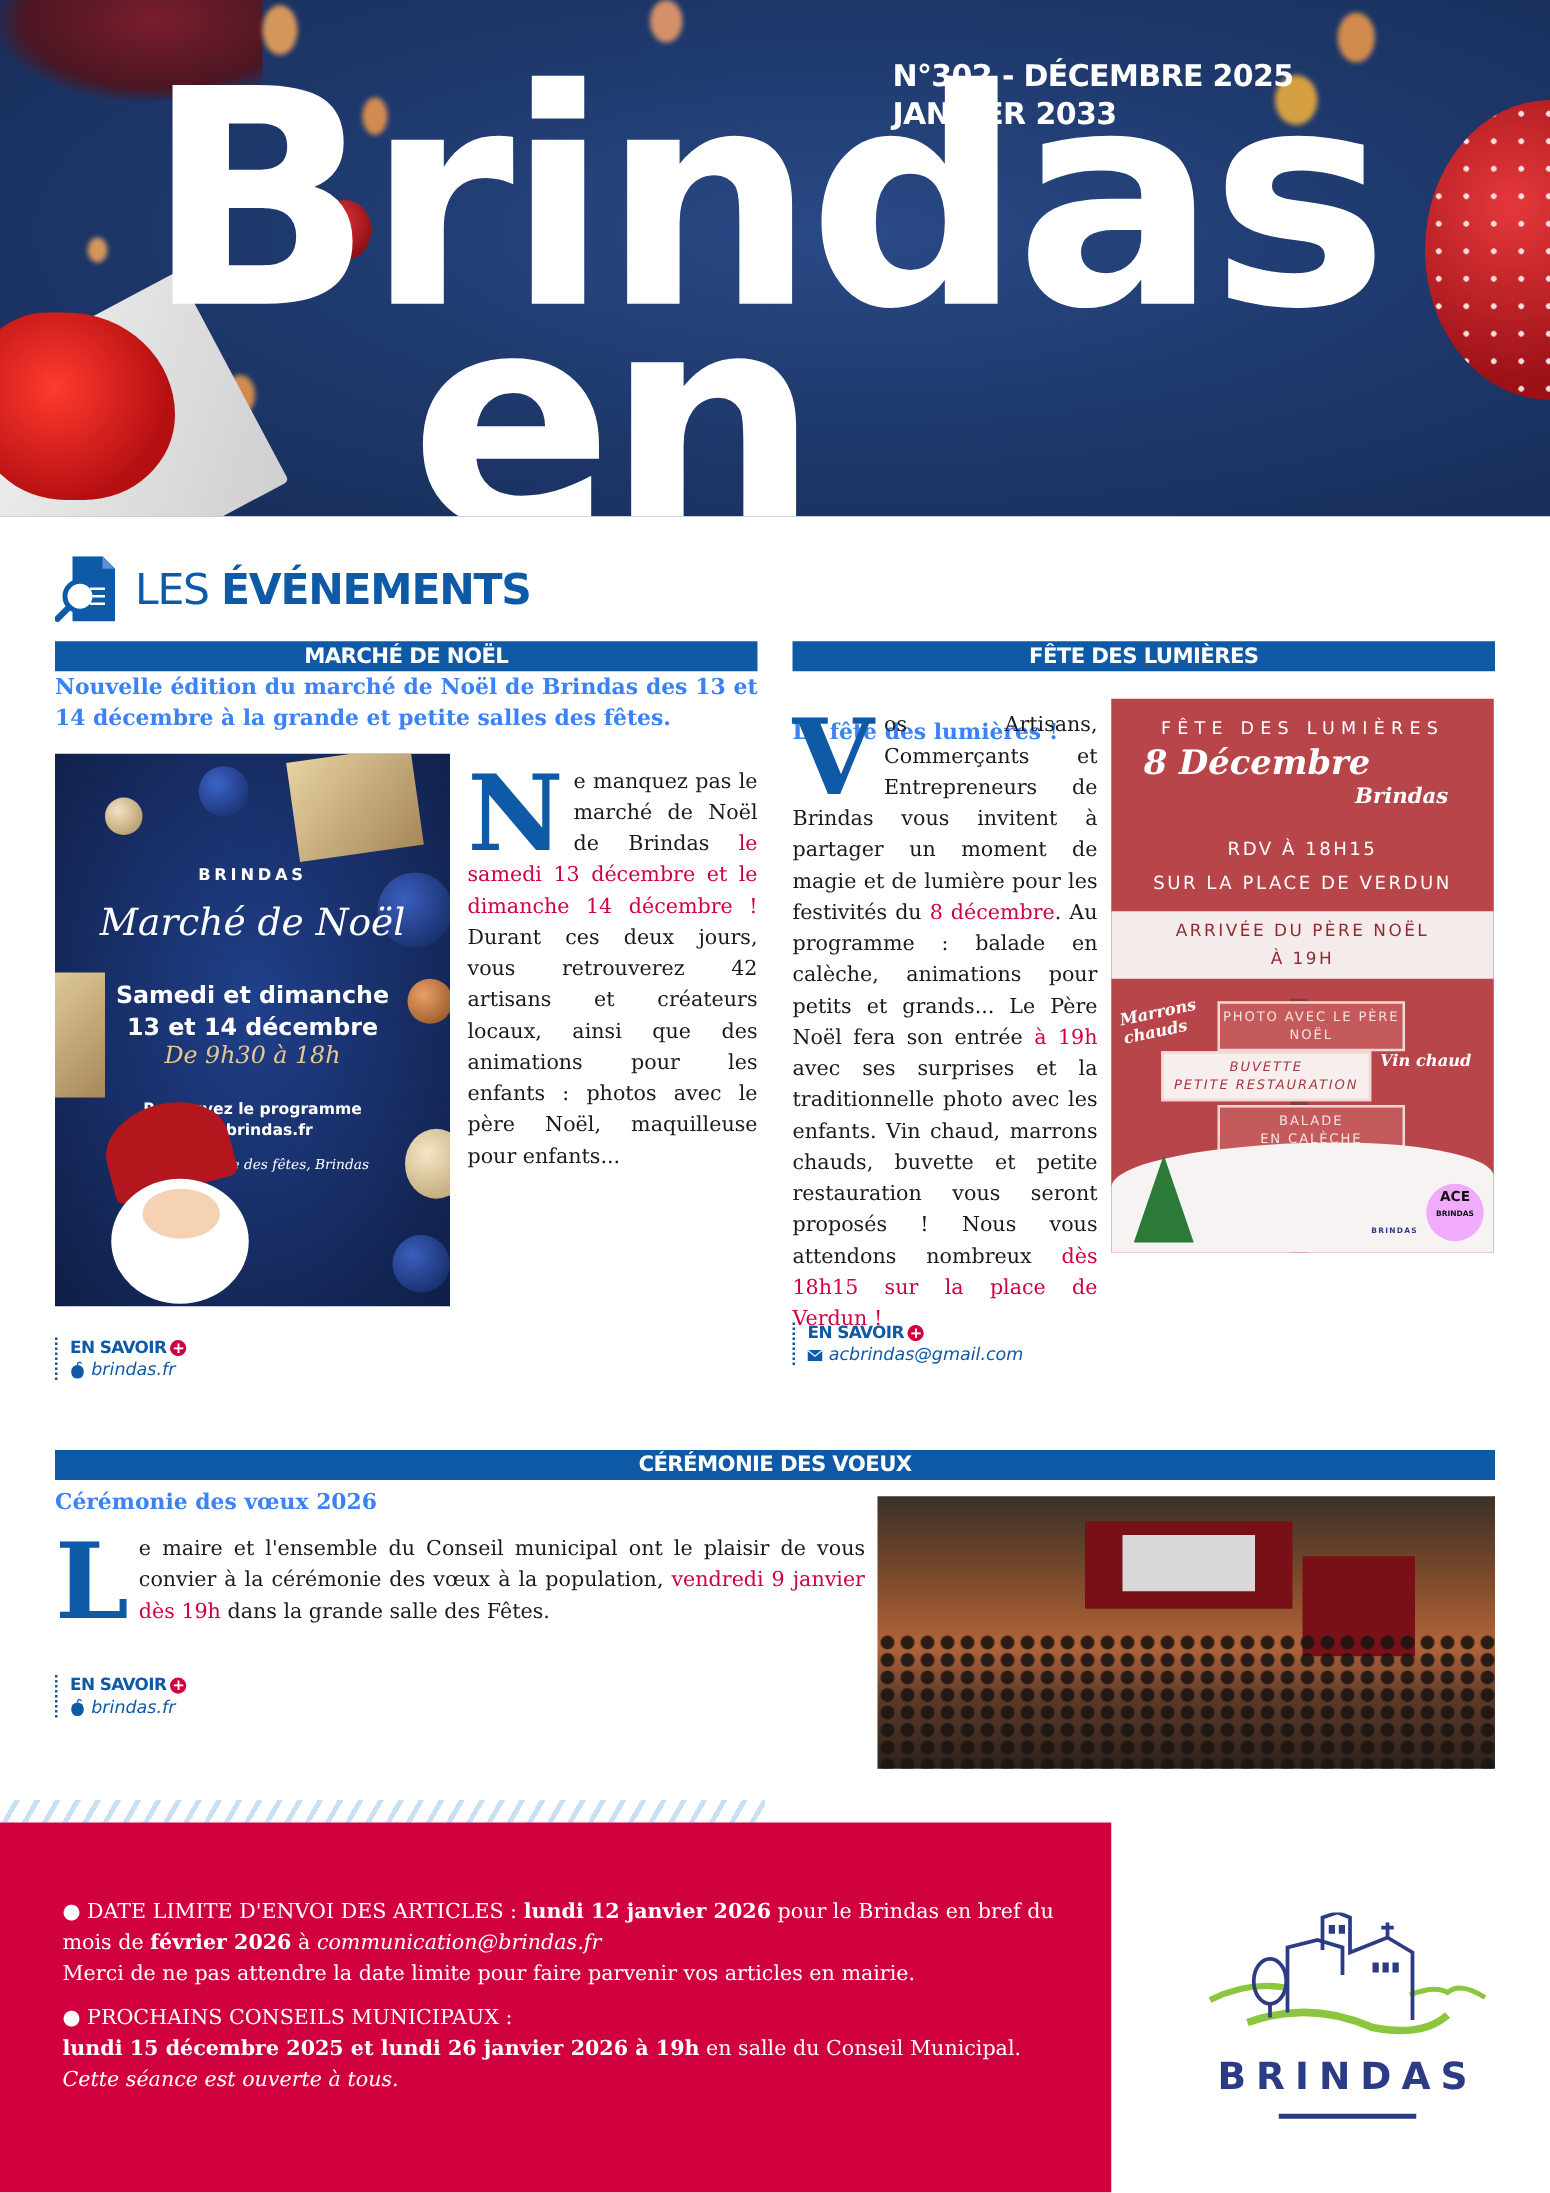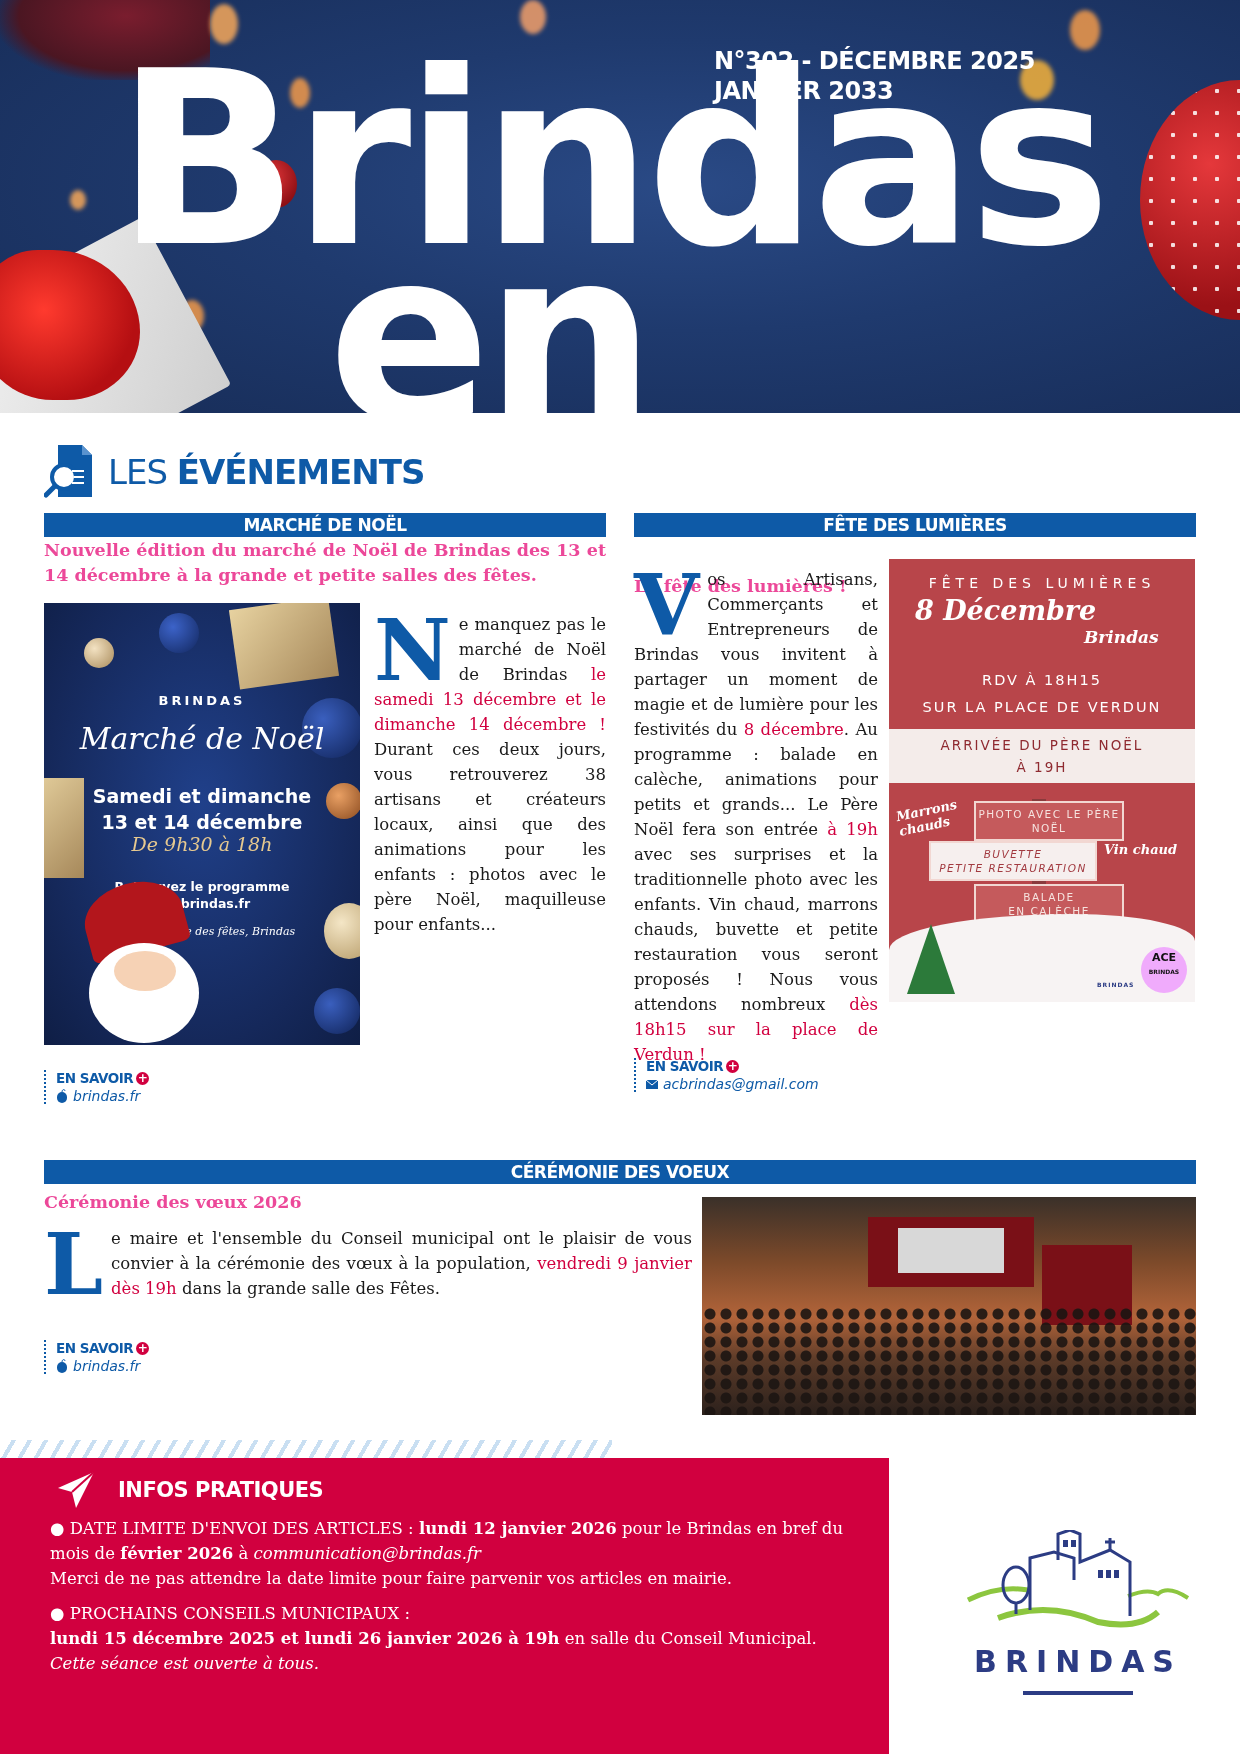--- a/index.html
+++ b/index.html
@@ -47,21 +47,21 @@
   .section-heading .icon { width: 50px; height: 54px; }
   .section-heading .label { font-family: "DejaVu Sans", sans-serif; font-size: 34px; color: #0e5aa7; letter-spacing: -1px; }
   .section-heading .label b { font-weight: bold; }
 
   .band {
     position: absolute; height: 24px; background: #0e5aa7; color: #ffffff;
     font-family: "DejaVu Sans", sans-serif; font-weight: bold; font-size: 17px;
     text-align: center; line-height: 24px; letter-spacing: -0.5px;
   }
 
-  .lead { position: absolute; font-family: "DejaVu Serif", serif; font-weight: bold; font-size: 17.5px; line-height: 25px; color: #ec4899; }
+  .lead { position: absolute; font-family: "DejaVu Serif", serif; font-weight: bold; font-size: 17.5px; line-height: 25px; color: #3b82f6; }
   .body-text { position: absolute; font-family: "DejaVu Serif", serif; font-size: 16.5px; line-height: 25px; color: #1a1a1a; text-align: justify; }
   .body-text p { margin-bottom: 8px; }
   .hl { color: #d1003f; }
   .dropcap { float: left; color: #0e5aa7; font-family: "DejaVu Serif", serif; font-weight: bold; font-size: 84px; line-height: 70px; margin: 4px 8px 0 0; }
 
   
   .poster1 {
     position: absolute; left: 44px; top: 603px; width: 316px; height: 442px;
     background: radial-gradient(ellipse at 50% 45%, #20408a 0%, #15285a 70%, #0f1e45 100%);
     overflow: hidden; color: #ffffff; text-align: center; font-family: "DejaVu Sans", sans-serif;
@@ -187,21 +187,21 @@
     <div>Retrouvez le programme</div>
     <div>sur brindas.fr</div>
   </div>
   <div class="p-place">Salle des fêtes, Brindas</div>
   <div class="santa-hat"></div>
   <div class="santa-face"></div>
   <div class="santa-skin"></div>
 </div>
 
 <div class="body-text" style="left:374px;top:612px;width:232px;">
-  <p><span class="dropcap">N</span><span>e manquez pas le marché de Noël de Brindas </span><span class="hl">le samedi 13 décembre et le dimanche 14 décembre !</span><span> Durant ces deux jours, vous retrouverez 38 artisans et créateurs locaux, ainsi que des animations pour les enfants : photos avec le père Noël, maquilleuse pour enfants...</span></p>
+  <p><span class="dropcap">N</span><span>e manquez pas le marché de Noël de Brindas </span><span class="hl">le samedi 13 décembre et le dimanche 14 décembre !</span><span> Durant ces deux jours, vous retrouverez 42 artisans et créateurs locaux, ainsi que des animations pour les enfants : photos avec le père Noël, maquilleuse pour enfants...</span></p>
 </div>
 
 <div class="savoir" style="left:44px;top:1070px;">
   <div class="s-title">
       <span>EN SAVOIR</span>
       <span class="plus">+</span>
     </div>
   <a class="s-link">
     <svg width="12" height="14" viewBox="0 0 12 14">
         <rect x="1" y="3" width="10" height="11" rx="5" fill="#0e5aa7"></rect>
@@ -287,27 +287,20 @@
     <svg width="12" height="14" viewBox="0 0 12 14">
         <rect x="1" y="3" width="10" height="11" rx="5" fill="#0e5aa7"></rect>
         <path d="M6 3 C6 0 9 0 9 2" stroke="#0e5aa7" fill="none"></path>
       </svg>
     <span>brindas.fr</span>
   </a>
 </div>
 
 <div class="stripes"></div>
 <section class="infos">
-  <div class="i-head">
-    <svg width="40" height="40" viewBox="0 0 40 40">
-      <path d="M38 2 L2 18 L16 22 L20 38 Z" fill="#ffffff"></path>
-      <path d="M38 2 L16 22" stroke="#d1003f" stroke-width="2"></path>
-    </svg>
-    <div class="i-title">INFOS PRATIQUES</div>
-  </div>
   <div class="i-body">
     <p><span>● DATE LIMITE D'ENVOI DES ARTICLES : </span><b>lundi 12 janvier 2026</b><span> pour le Brindas en bref du mois de </span><b>février 2026</b><span> à </span><i>communication@brindas.fr</i><br><span>Merci de ne pas attendre la date limite pour faire parvenir vos articles en mairie.</span></p>
     <p style="margin-top:10px;"><span>● PROCHAINS CONSEILS MUNICIPAUX :</span><br><b>lundi 15 décembre 2025 et lundi 26 janvier 2026 à 19h</b><span> en salle du Conseil Municipal.</span><br><i>Cette séance est ouverte à tous.</i></p>
   </div>
 </section>
 
 <div class="logo">
   <svg width="240" height="110" viewBox="0 0 240 110">
     <path d="M10 70 Q40 55 70 60" stroke="#8cc63f" stroke-width="5" fill="none"></path>
     <path d="M40 88 Q90 70 140 92 Q180 100 200 82" stroke="#8cc63f" stroke-width="6" fill="none"></path>

